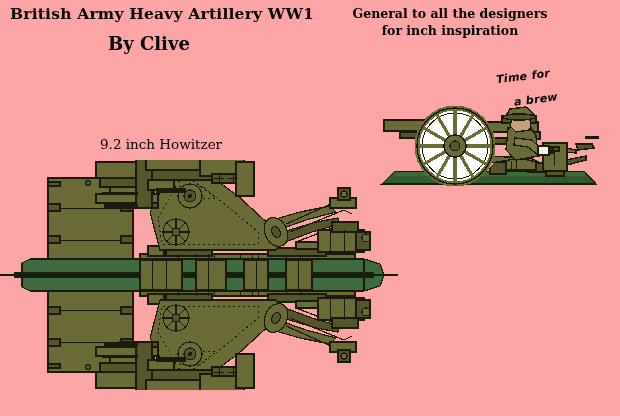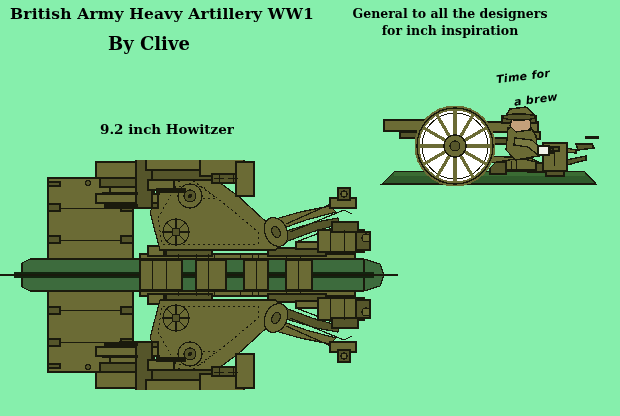--- a/index.html
+++ b/index.html
@@ -8,21 +8,21 @@
     padding: 0;
     background: #ffffff;
   }
   body {
     font-family: "Liberation Serif", serif;
   }
   #page {
     position: relative;
     width: 620px;
     height: 416px;
-    background: #86efac;
+    background: #fca5a5;
     overflow: hidden;
   }
 
   
   .txt { position: absolute; color: #000000; white-space: nowrap; }
 
   #main-title {
     left: 10px; top: 4px;
     font-family: "DejaVu Serif", "Liberation Serif", serif;
     font-weight: bold;
@@ -50,23 +50,23 @@
     text-align: center;
     line-height: 17px;
   }
   #thanks-block {
     position: absolute;
     left: 340px; top: 5px;
     width: 220px;
   }
 
   #howitzer-label {
-    left: 100px; top: 121px;
+    left: 100px; top: 136px;
     font-family: "DejaVu Serif", "Liberation Serif", serif;
-    font-weight: bold;
+    font-weight: normal;
     font-size: 13.5px;
   }
 
   .brew-line {
     position: absolute;
     font-family: "DejaVu Sans", sans-serif;
     font-weight: bold;
     font-style: italic;
     font-size: 11px;
     color: #000000;

